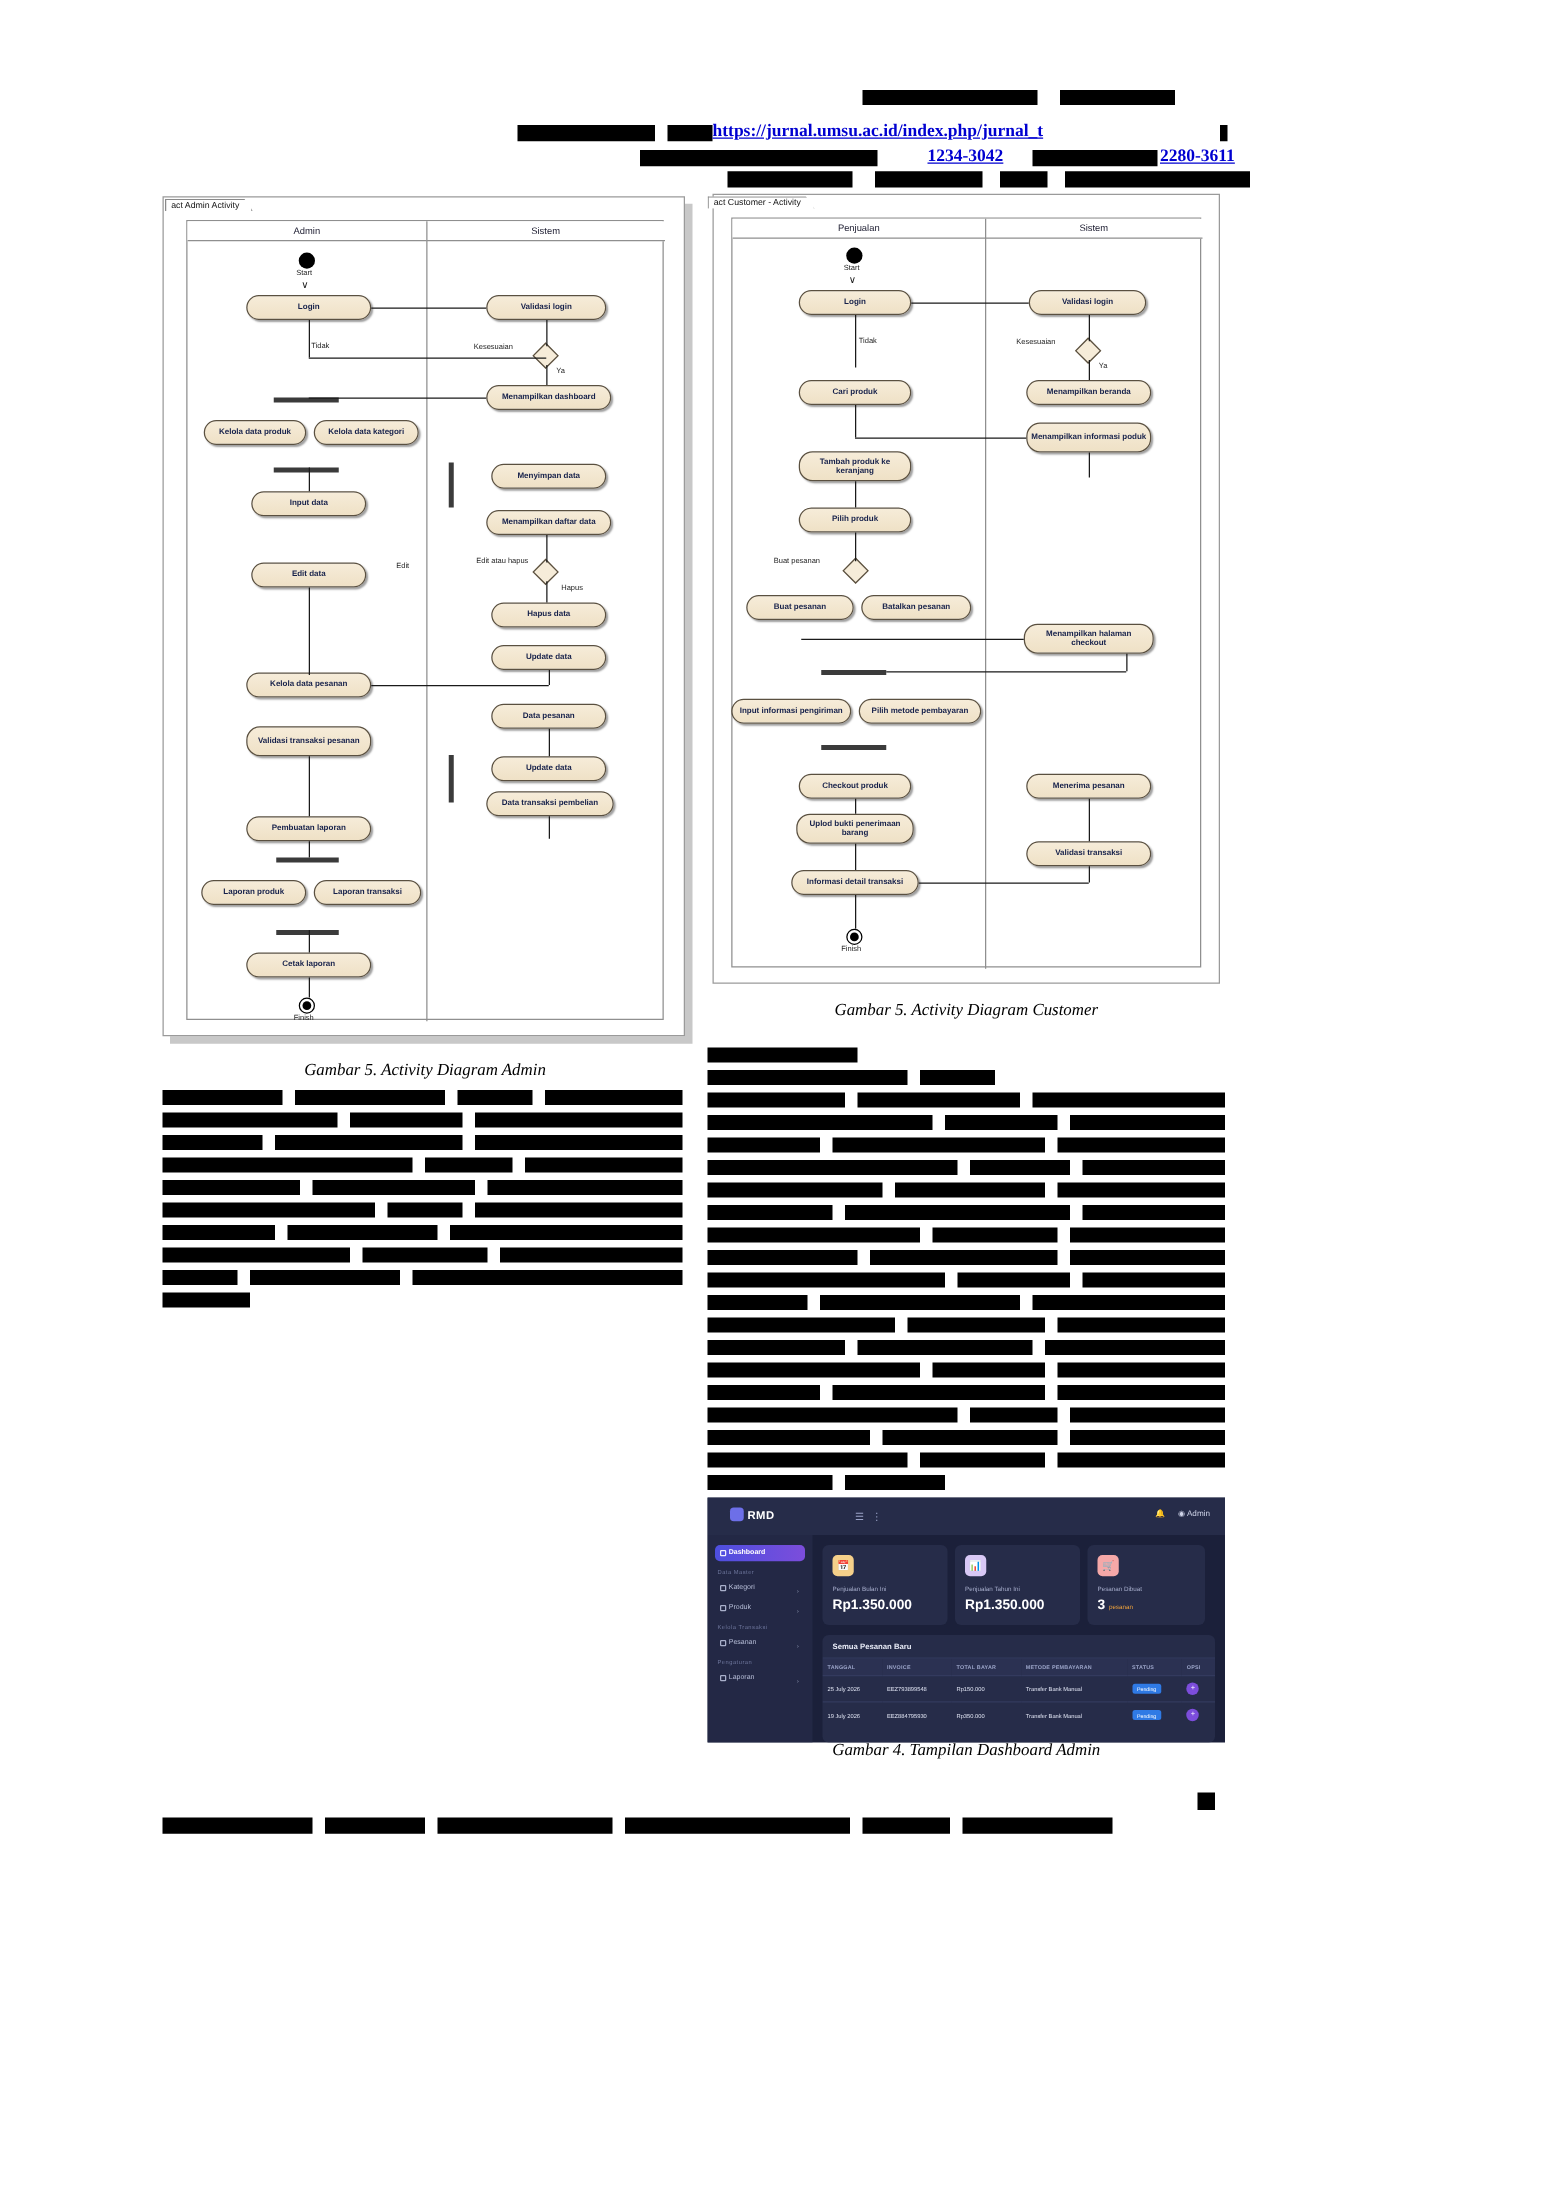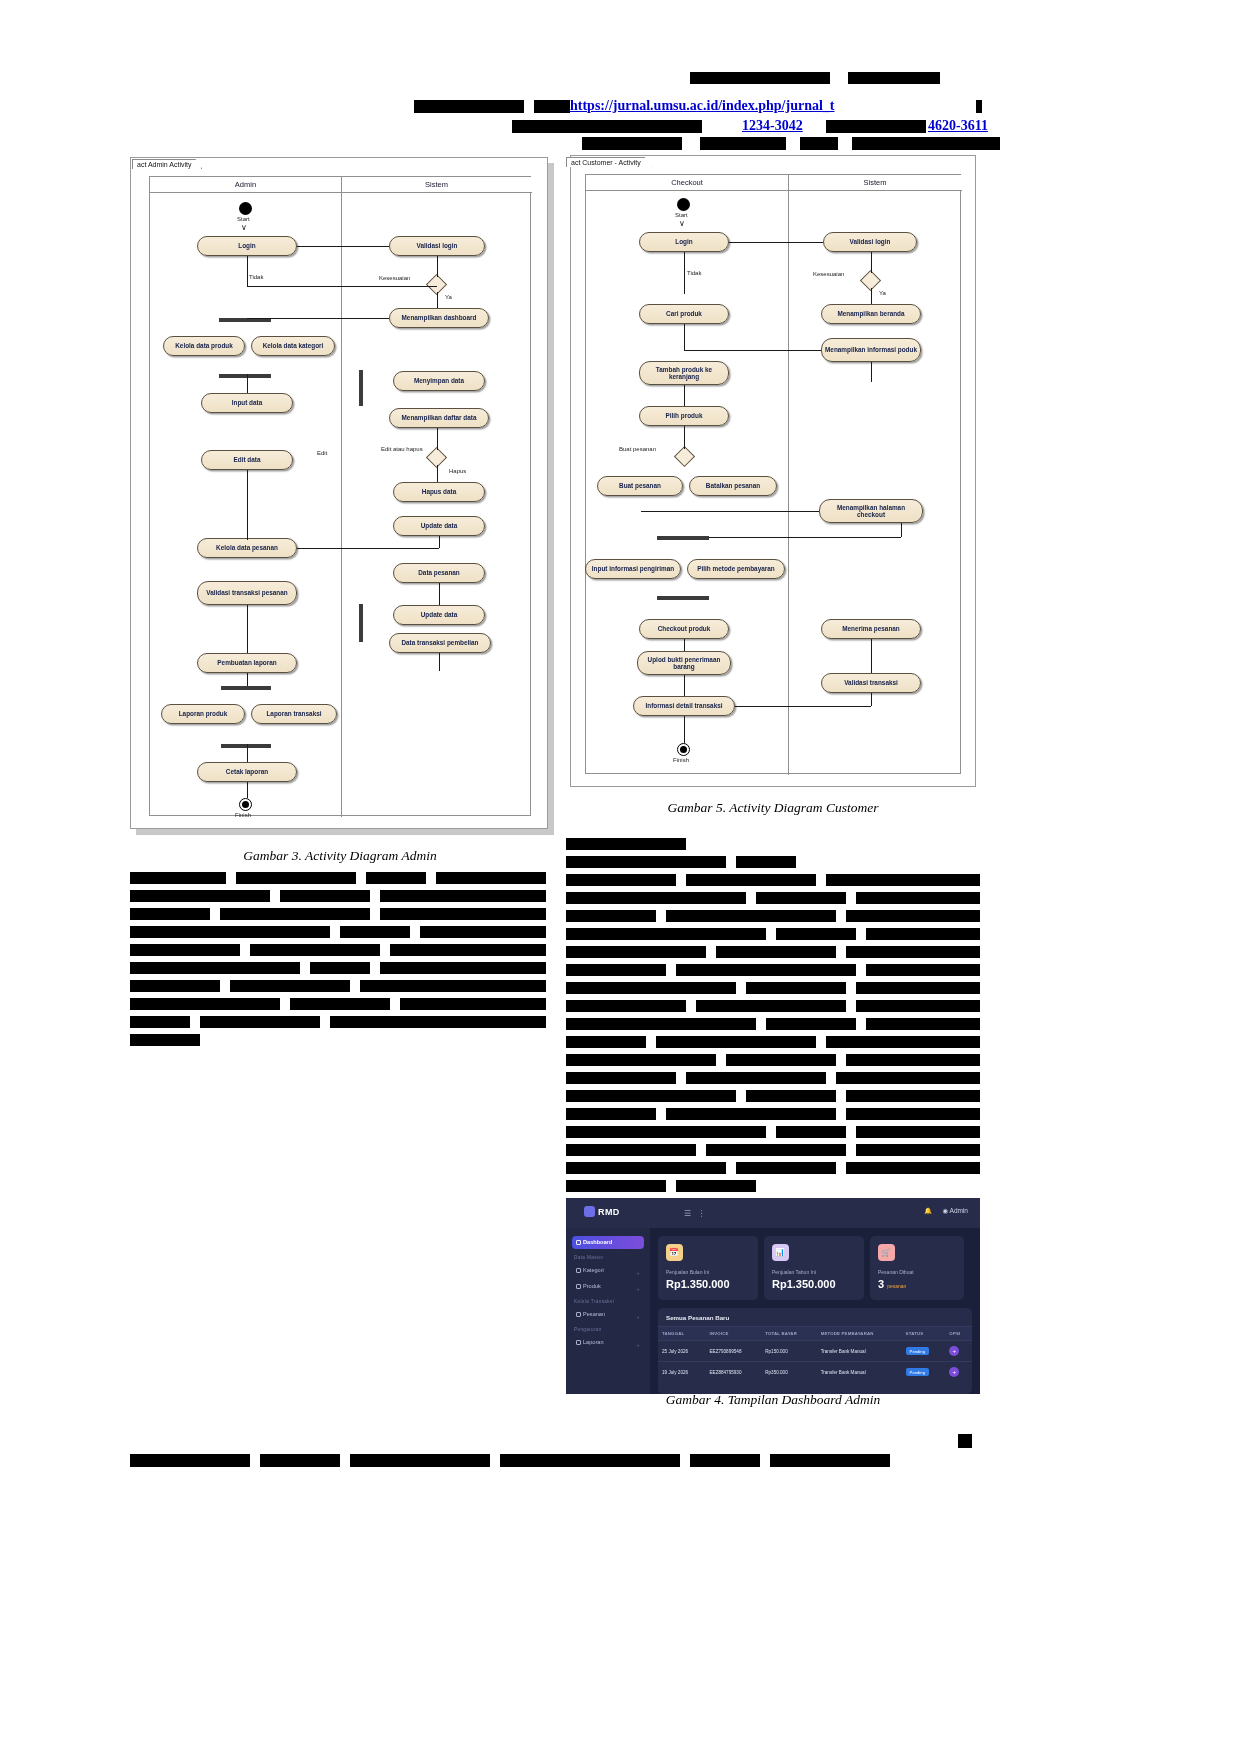--- a/index.html
+++ b/index.html
@@ -170,21 +170,21 @@
 <div id="header">
   <div class="redact" style="left:690px;top:72px;width:140px;height:12px;"></div>
   <div class="redact" style="left:848px;top:72px;width:92px;height:12px;"></div>
   <div class="redact" style="left:414px;top:100px;width:110px;height:13px;"></div>
   <div class="redact" style="left:534px;top:100px;width:36px;height:13px;"></div>
   <div class="redact" style="left:976px;top:100px;width:6px;height:13px;"></div>
   <a class="hdr-link" style="left:570px;top:98px;font-size:14px;">https://jurnal.umsu.ac.id/index.php/jurnal_t</a>
   <div class="redact" style="left:512px;top:120px;width:190px;height:13px;"></div>
   <a class="hdr-link" style="left:742px;top:118px;font-size:14px;">1234-3042</a>
   <div class="redact" style="left:826px;top:120px;width:100px;height:13px;"></div>
-  <a class="hdr-link" style="left:928px;top:118px;font-size:14px;">4620-3611</a>
+  <a class="hdr-link" style="left:928px;top:118px;font-size:14px;">2280-3611</a>
   <div class="redact" style="left:582px;top:137px;width:100px;height:13px;"></div>
   <div class="redact" style="left:700px;top:137px;width:86px;height:13px;"></div>
   <div class="redact" style="left:800px;top:137px;width:38px;height:13px;"></div>
   <div class="redact" style="left:852px;top:137px;width:148px;height:13px;"></div>
 </div>
 
 <div class="fig-shadow" style="left:136px;top:163px;width:418px;height:672px;"></div>
 <div class="diagram-frame" style="left:130px;top:157px;width:418px;height:672px;">
 
   <div class="tabtag" style="left:1px;top:1px;">act Admin   Activity</div>
@@ -255,28 +255,28 @@
   <div class="ln v" style="left:116px;top:586px;height:18px;"></div>
   <div class="ln v" style="left:116px;top:624px;height:16px;"></div>
 
   <div class="lbl" style="left:118px;top:116px;">Tidak</div>
   <div class="lbl" style="left:248px;top:117px;">Kesesuaian</div>
   <div class="lbl" style="left:314px;top:136px;">Ya</div>
   <div class="lbl" style="left:186px;top:292px;">Edit</div>
   <div class="lbl" style="left:250px;top:288px;">Edit atau hapus</div>
   <div class="lbl" style="left:318px;top:310px;">Hapus</div>
 </div>
-<div class="caption" style="left:130px;top:848px;width:420px;">Gambar 3.  Activity Diagram Admin</div>
+<div class="caption" style="left:130px;top:848px;width:420px;">Gambar 5.  Activity Diagram Admin</div>
 
 <div class="diagram-frame" style="left:570px;top:155px;width:406px;height:632px;">
 
   <div class="tabtag" style="left:-5px;top:1px;">act Customer - Activity</div>
 
   <div class="swim" style="left:14px;top:18px;width:376px;height:600px;">
-    <div class="swim-hd" style="left:0;width:202px;">Checkout</div>
+    <div class="swim-hd" style="left:0;width:202px;">Penjualan</div>
     <div class="swim-hd" style="left:202px;width:174px;">Sistem</div>
     <div class="vdiv" style="left:202px;height:600px;"></div>
   </div>
 
   <div class="startnode" style="left:106px;top:42px;"></div>
   <div class="lbl" style="left:104px;top:56px;">Start</div>
   <div class="arw" style="left:108px;top:64px;">∨</div>
 
   <div class="act" style="left:68px;top:76px;width:90px;height:20px;">Login</div>
   <div class="act" style="left:68px;top:148px;width:90px;height:20px;">Cari produk</div>

